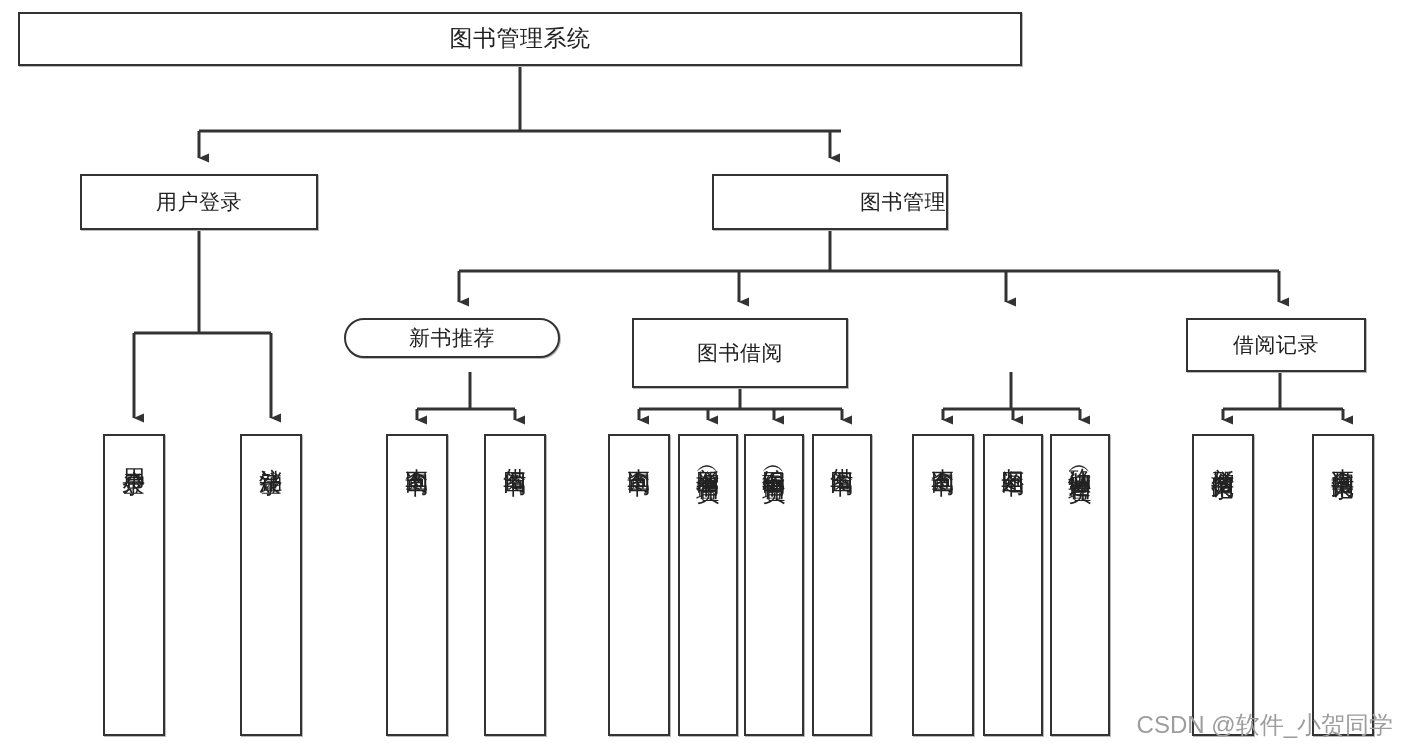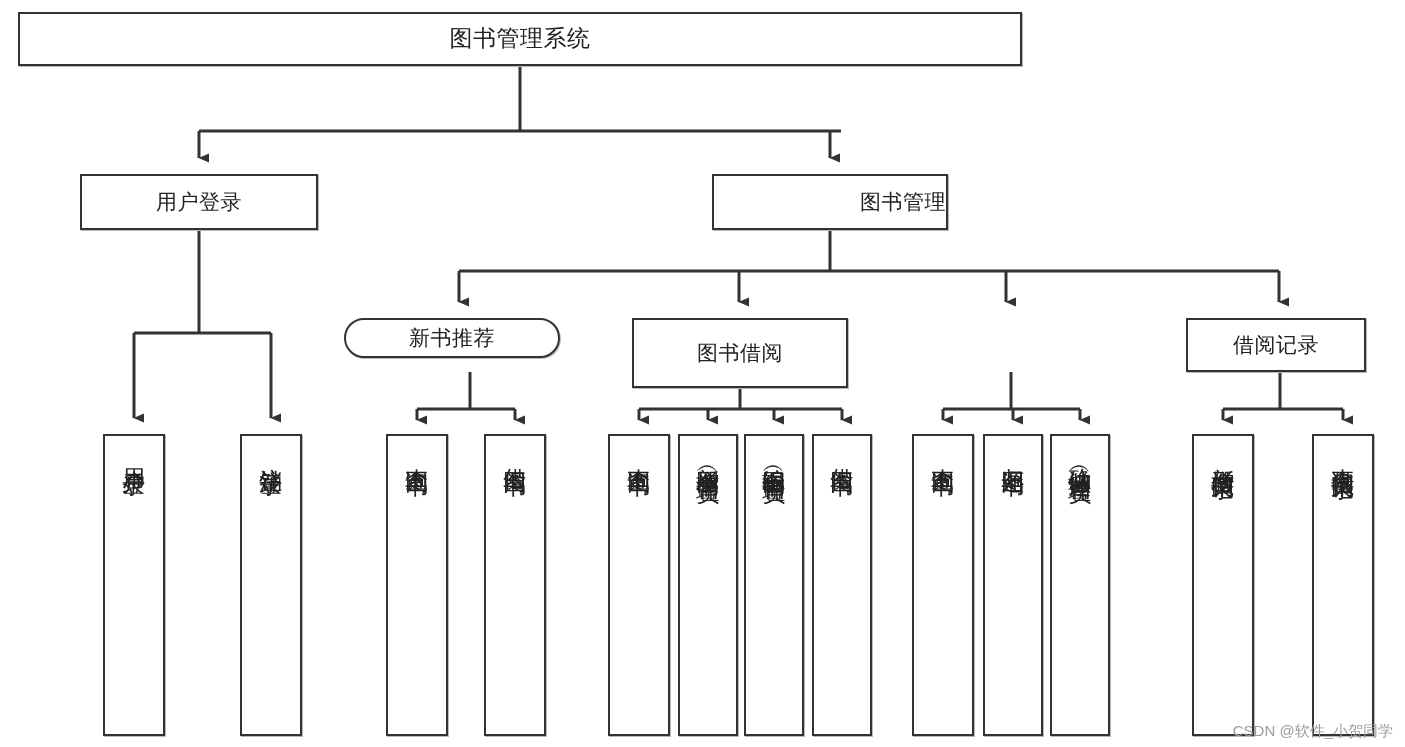--- a/index.html
+++ b/index.html
@@ -54,21 +54,21 @@
   }
   .leaf {
     align-items: flex-start;
     justify-content: center;
     padding-top: 14px;
   }
   #watermark {
     position: absolute;
     right: 12px;
     bottom: 6px;
-    font-size: 15px;
+    font-size: 24px;
     color: #9d9d9d;
     font-family: "Liberation Sans", "DejaVu Sans", sans-serif;
     white-space: nowrap;
     pointer-events: none;
   }
 </style>
 </head>
 <body>
 
 <div id="stage">

